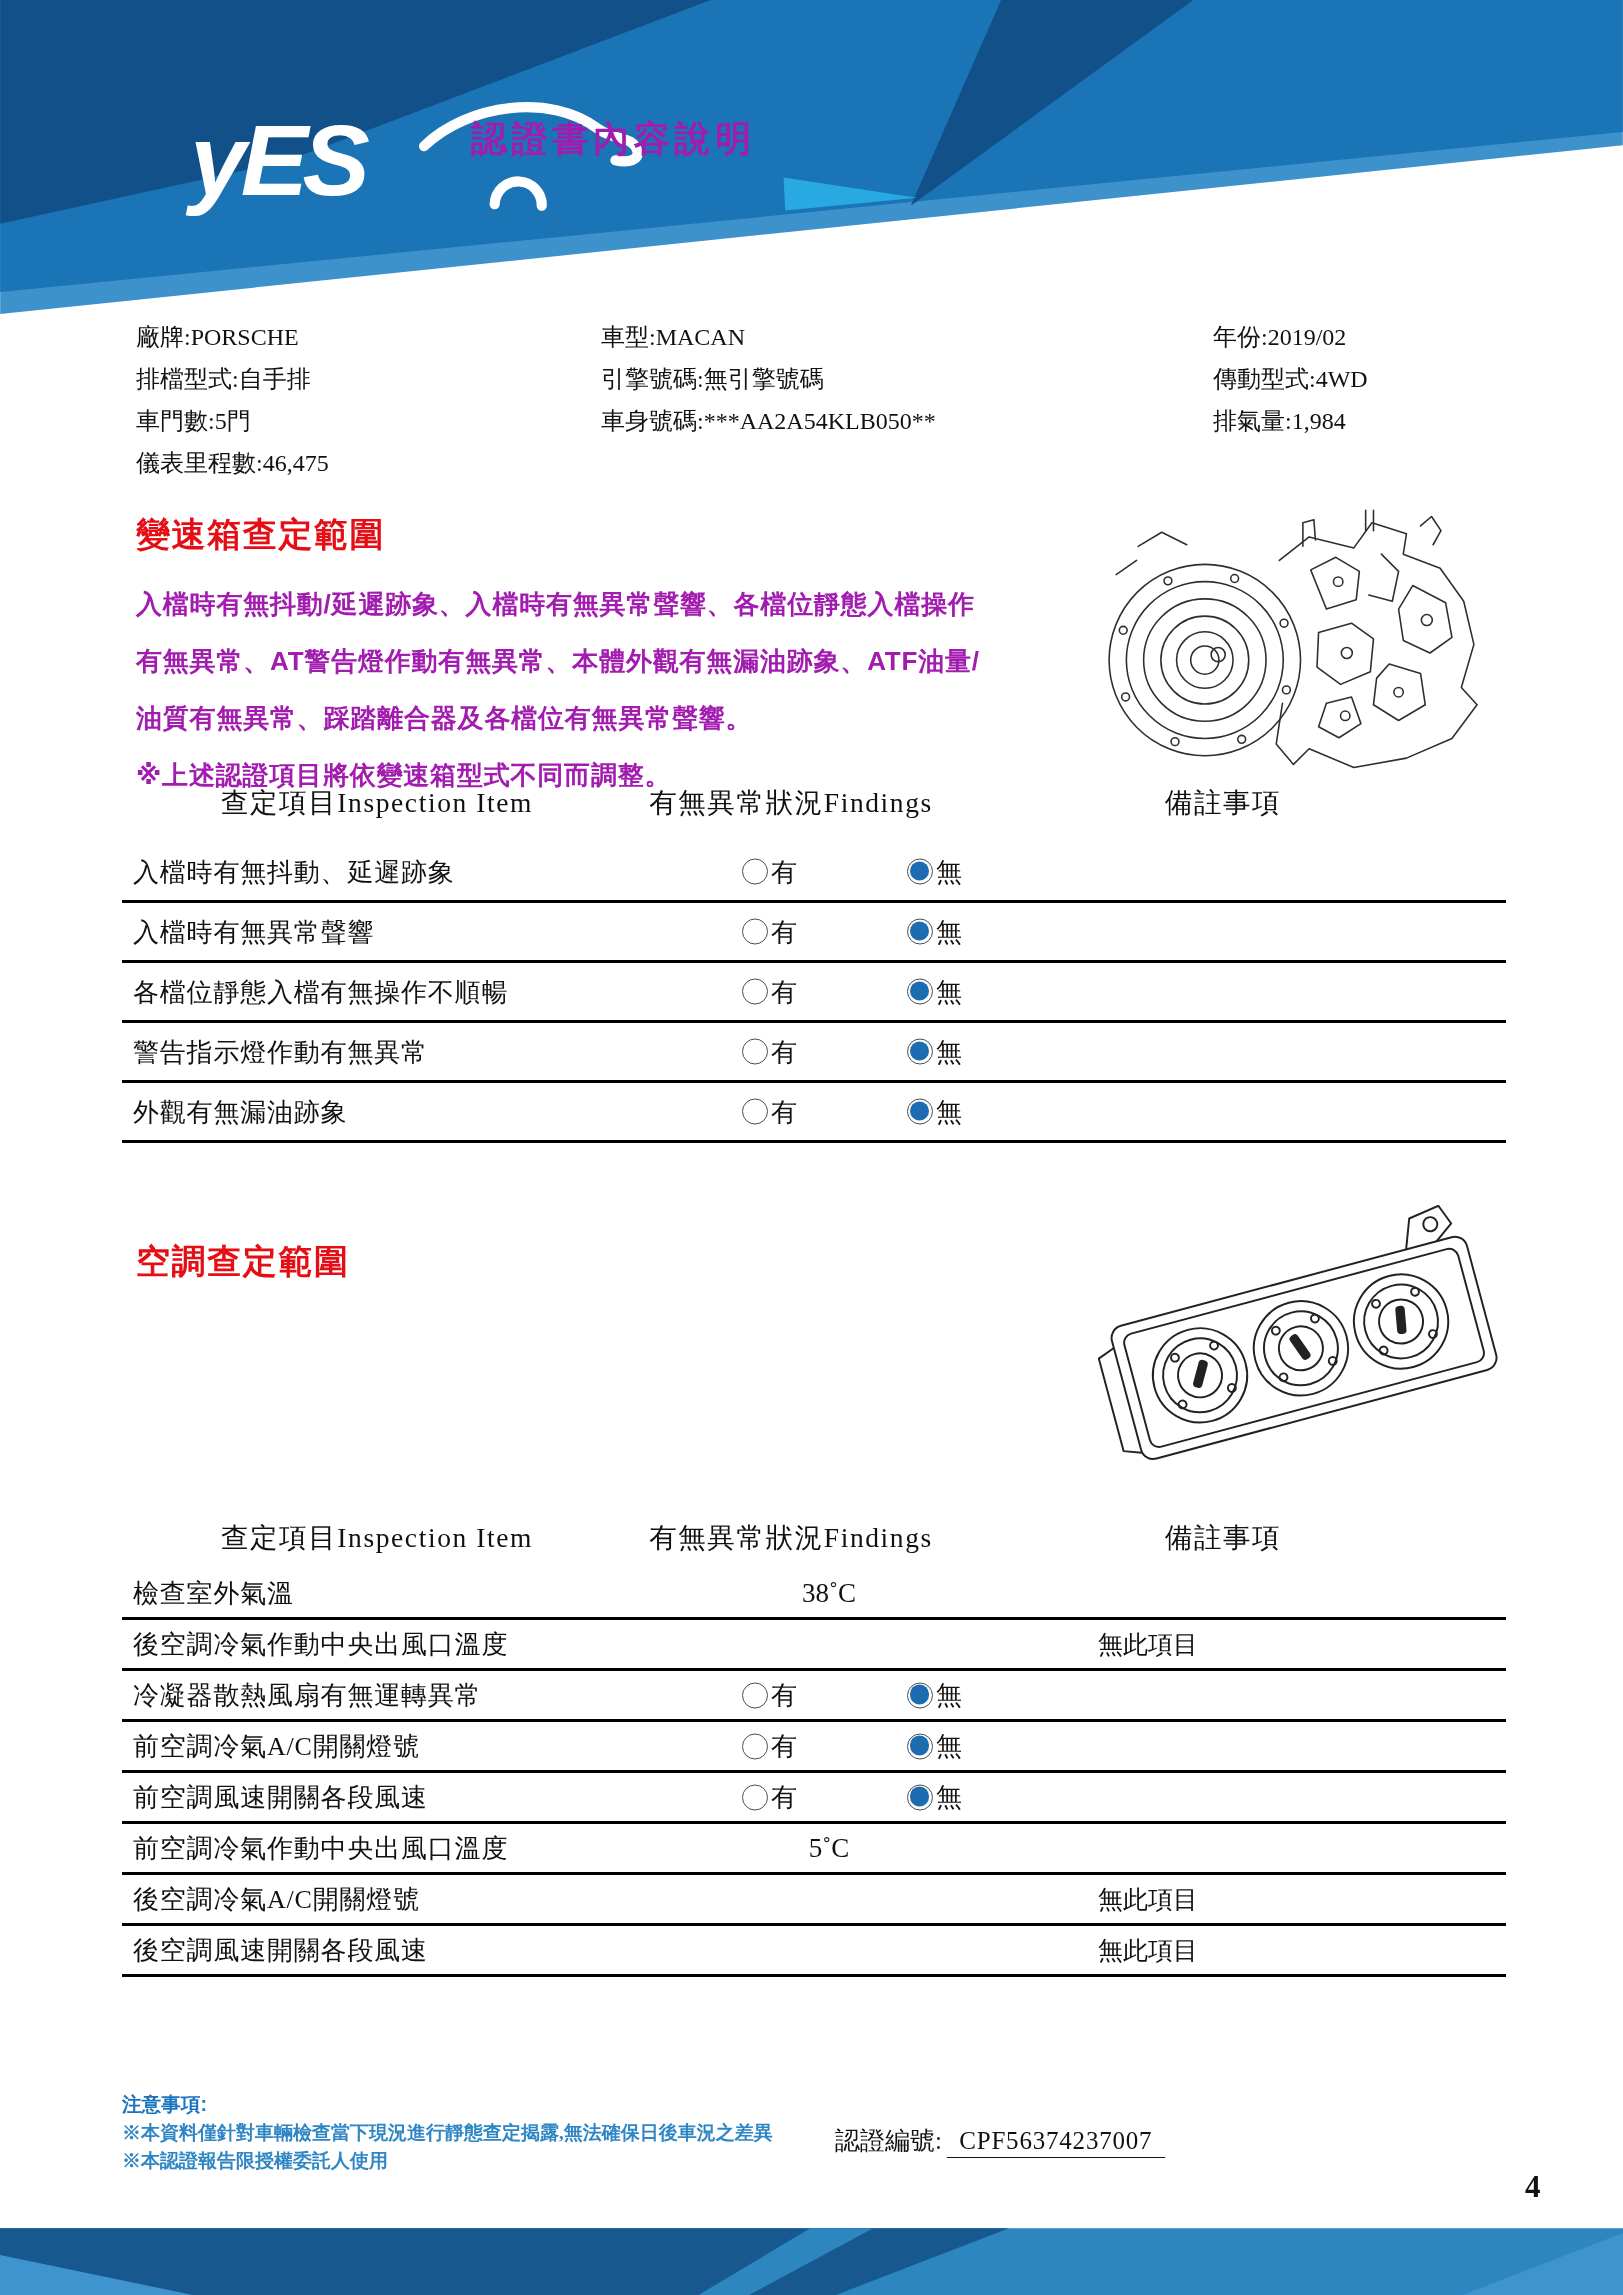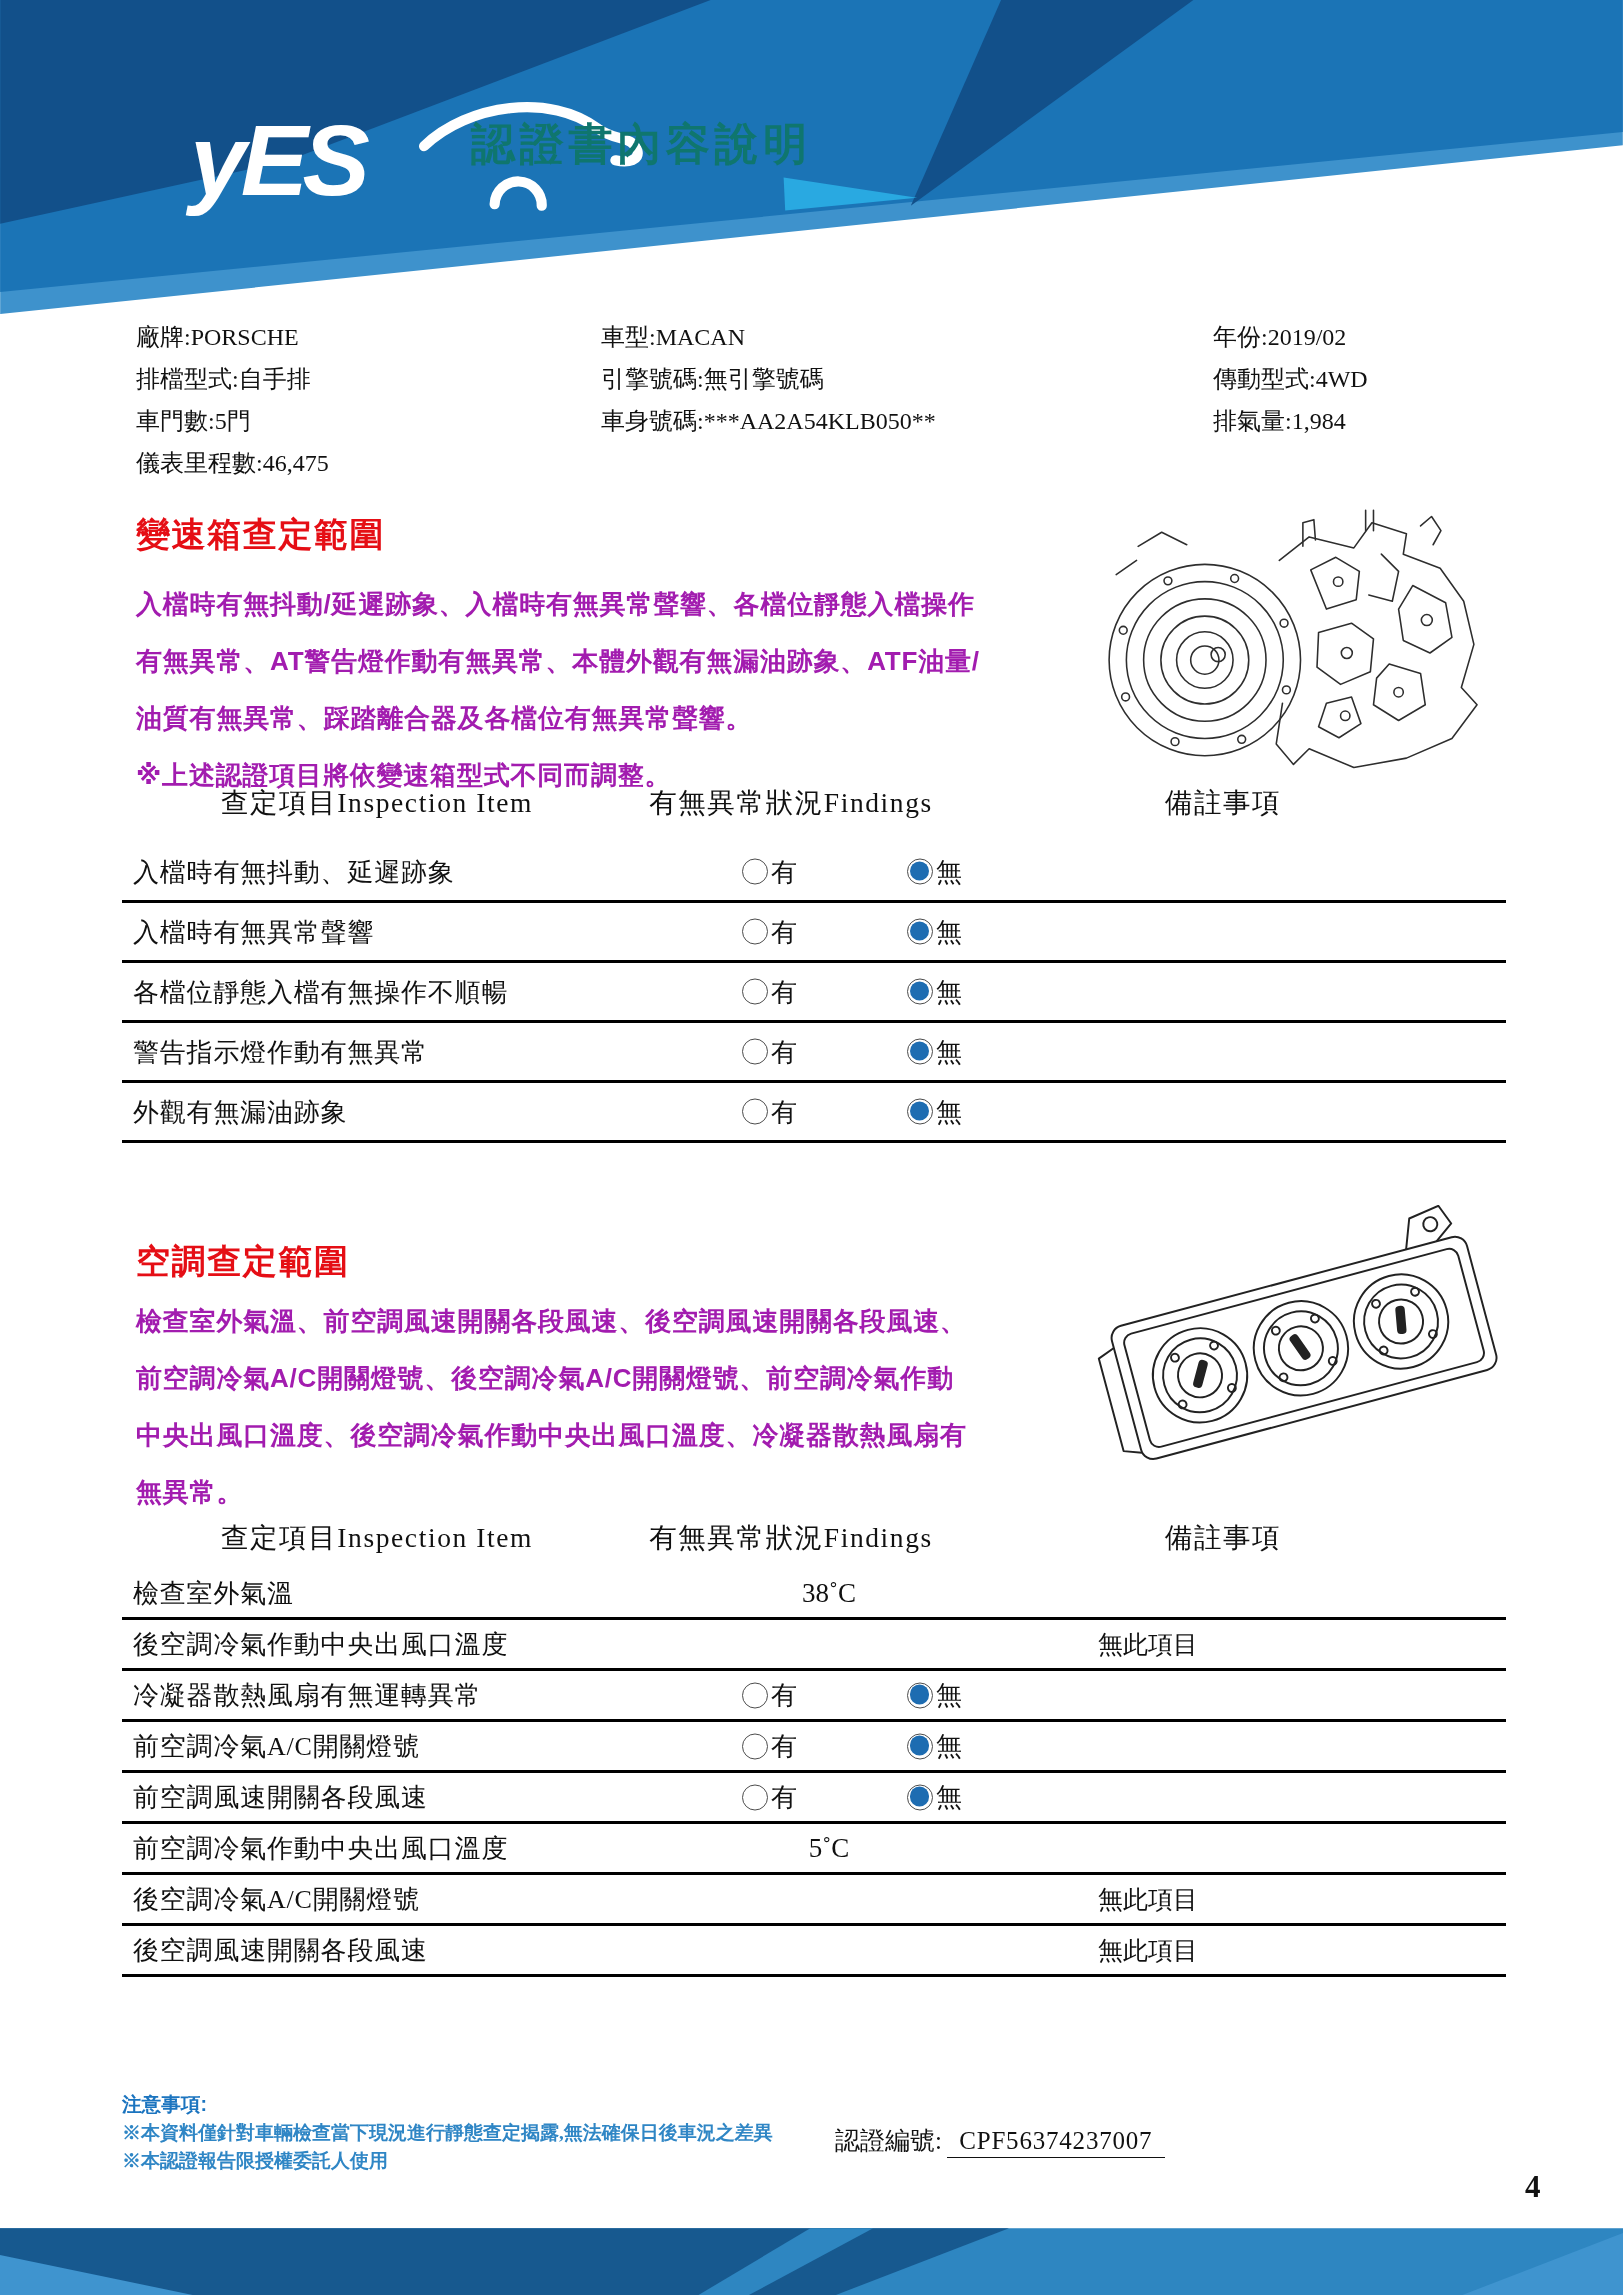--- a/index.html
+++ b/index.html
@@ -7,21 +7,21 @@
         font-family:"Liberation Serif","DejaVu Serif",serif;color:#111;}
 
   
   .header-band{position:absolute;left:0;top:0;width:1391px;height:314px;}
   .logo{position:absolute;left:190px;top:101px;height:141px;}
   .logo-text{display:inline-block;font-family:"Liberation Sans","DejaVu Sans",sans-serif;
              font-style:italic;font-weight:900;font-size:101px;line-height:118px;
              color:#fff;letter-spacing:-5.5px;}
   .logo-car{position:absolute;left:229px;top:-15.7px;}
   .page-title{position:absolute;left:471px;top:115px;font-family:"Liberation Sans","DejaVu Sans",sans-serif;
-              font-weight:800;font-size:44px;color:#0f766e;letter-spacing:4.7px;white-space:nowrap;}
+              font-weight:800;font-size:36px;color:#a21caf;letter-spacing:4.7px;white-space:nowrap;}
 
   
   .vehicle-info{position:absolute;left:136px;top:316px;width:1382px;height:177px;font-size:24px;}
   .info-col{position:absolute;top:0;}
   .info-col.c0{left:0;}
   .info-col.c1{left:465px;}
   .info-col.c2{left:1077px;}
   .info-row{height:42px;line-height:42px;white-space:nowrap;}
 
   
@@ -211,26 +211,20 @@
           <span class="radio-txt">有</span>
         </span>
         <span class="radio-opt o1">
           <span class="rdot on"></span>
           <span class="radio-txt">無</span>
         </span>
       </div>
     </div>
 
   <div class="section-title" style="left:136px;top:1239px;">空調查定範圍</div>
-  <div class="section-desc" style="left:136px;top:1293px;">
-      <div>檢查室外氣溫、前空調風速開關各段風速、後空調風速開關各段風速、</div>
-      <div>前空調冷氣A/C開關燈號、後空調冷氣A/C開關燈號、前空調冷氣作動</div>
-      <div>中央出風口溫度、後空調冷氣作動中央出風口溫度、冷凝器散熱風扇有</div>
-      <div>無異常。</div>
-    </div>
 
   <svg class="illustration" style="left:1090px;top:1205px;" width="428" height="271" viewBox="0 0 545 345">
     <g transform="rotate(-15 270 180)" stroke="#222" stroke-width="2.5" fill="none" stroke-linejoin="round">
       <rect x="38" y="95" width="468" height="175" rx="16"></rect>
       <rect x="52" y="108" width="440" height="149" rx="12"></rect>
       <path d="M38,120 L16,128 L16,250 L38,258"></path>
       <path d="M430,95 L444,58 L484,52 L494,78 L470,95"></path>
       <circle cx="468" cy="72" r="9"></circle>
       <g>
         <circle cx="135" cy="182" r="60"></circle>

